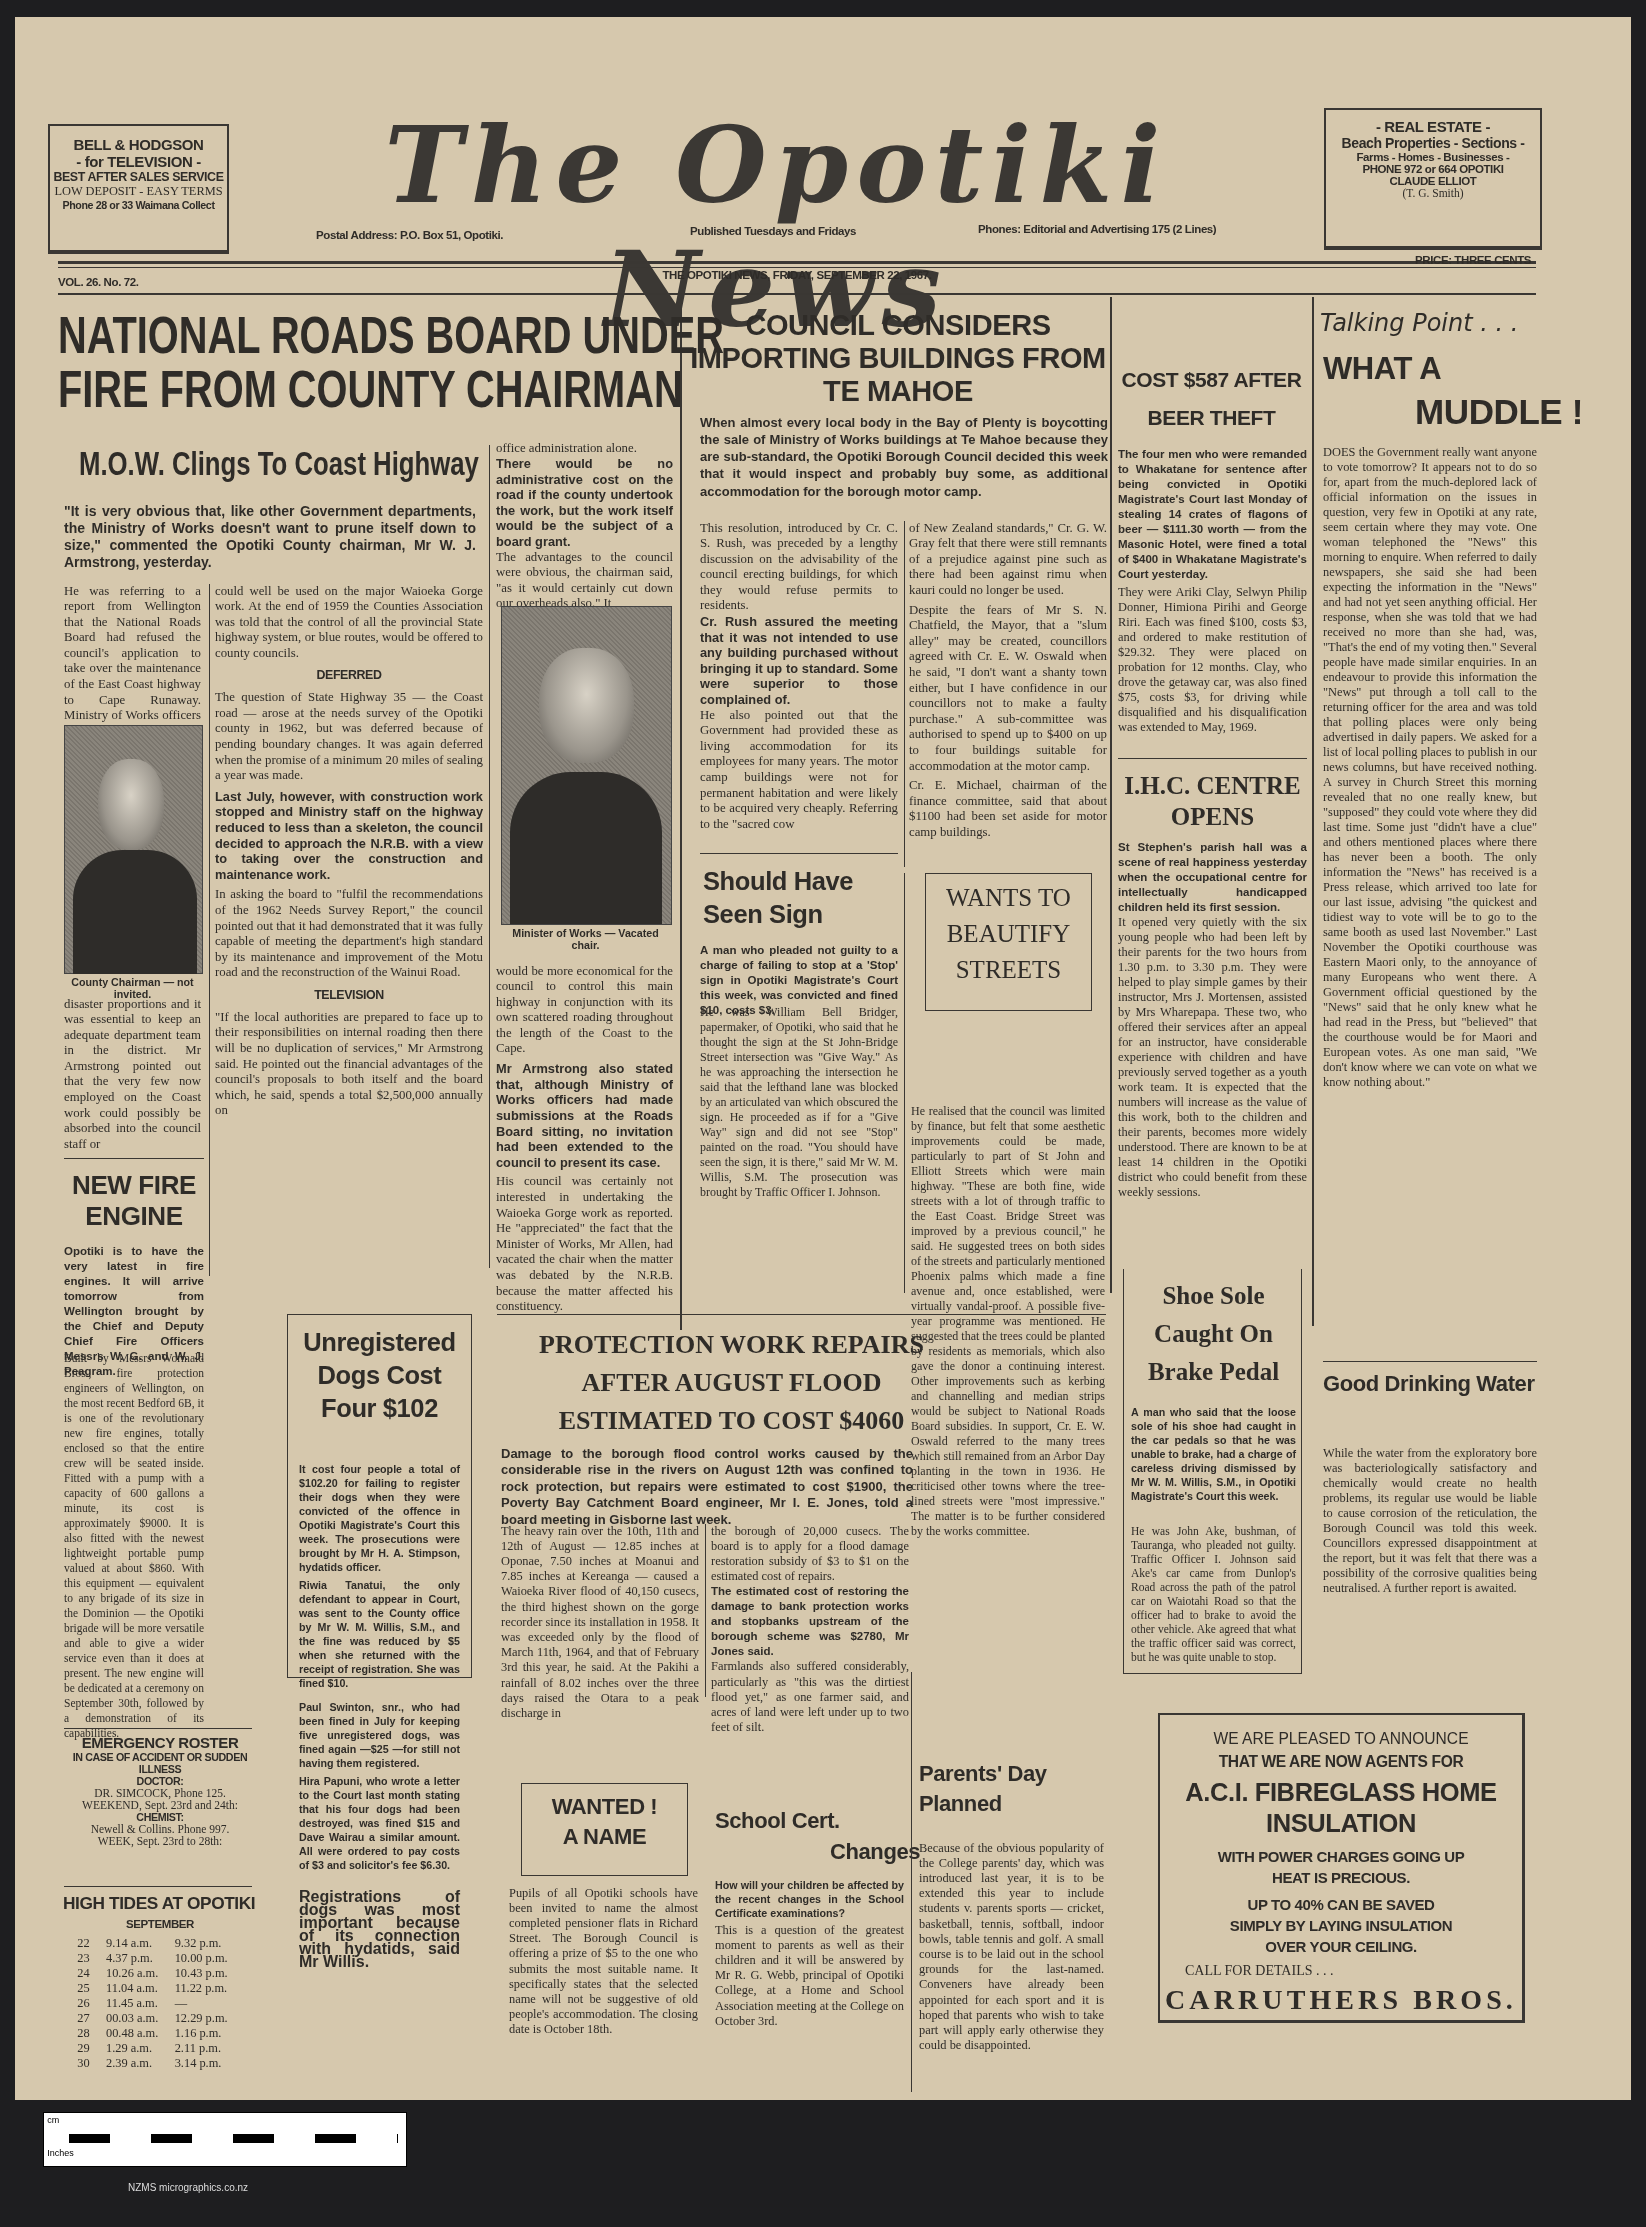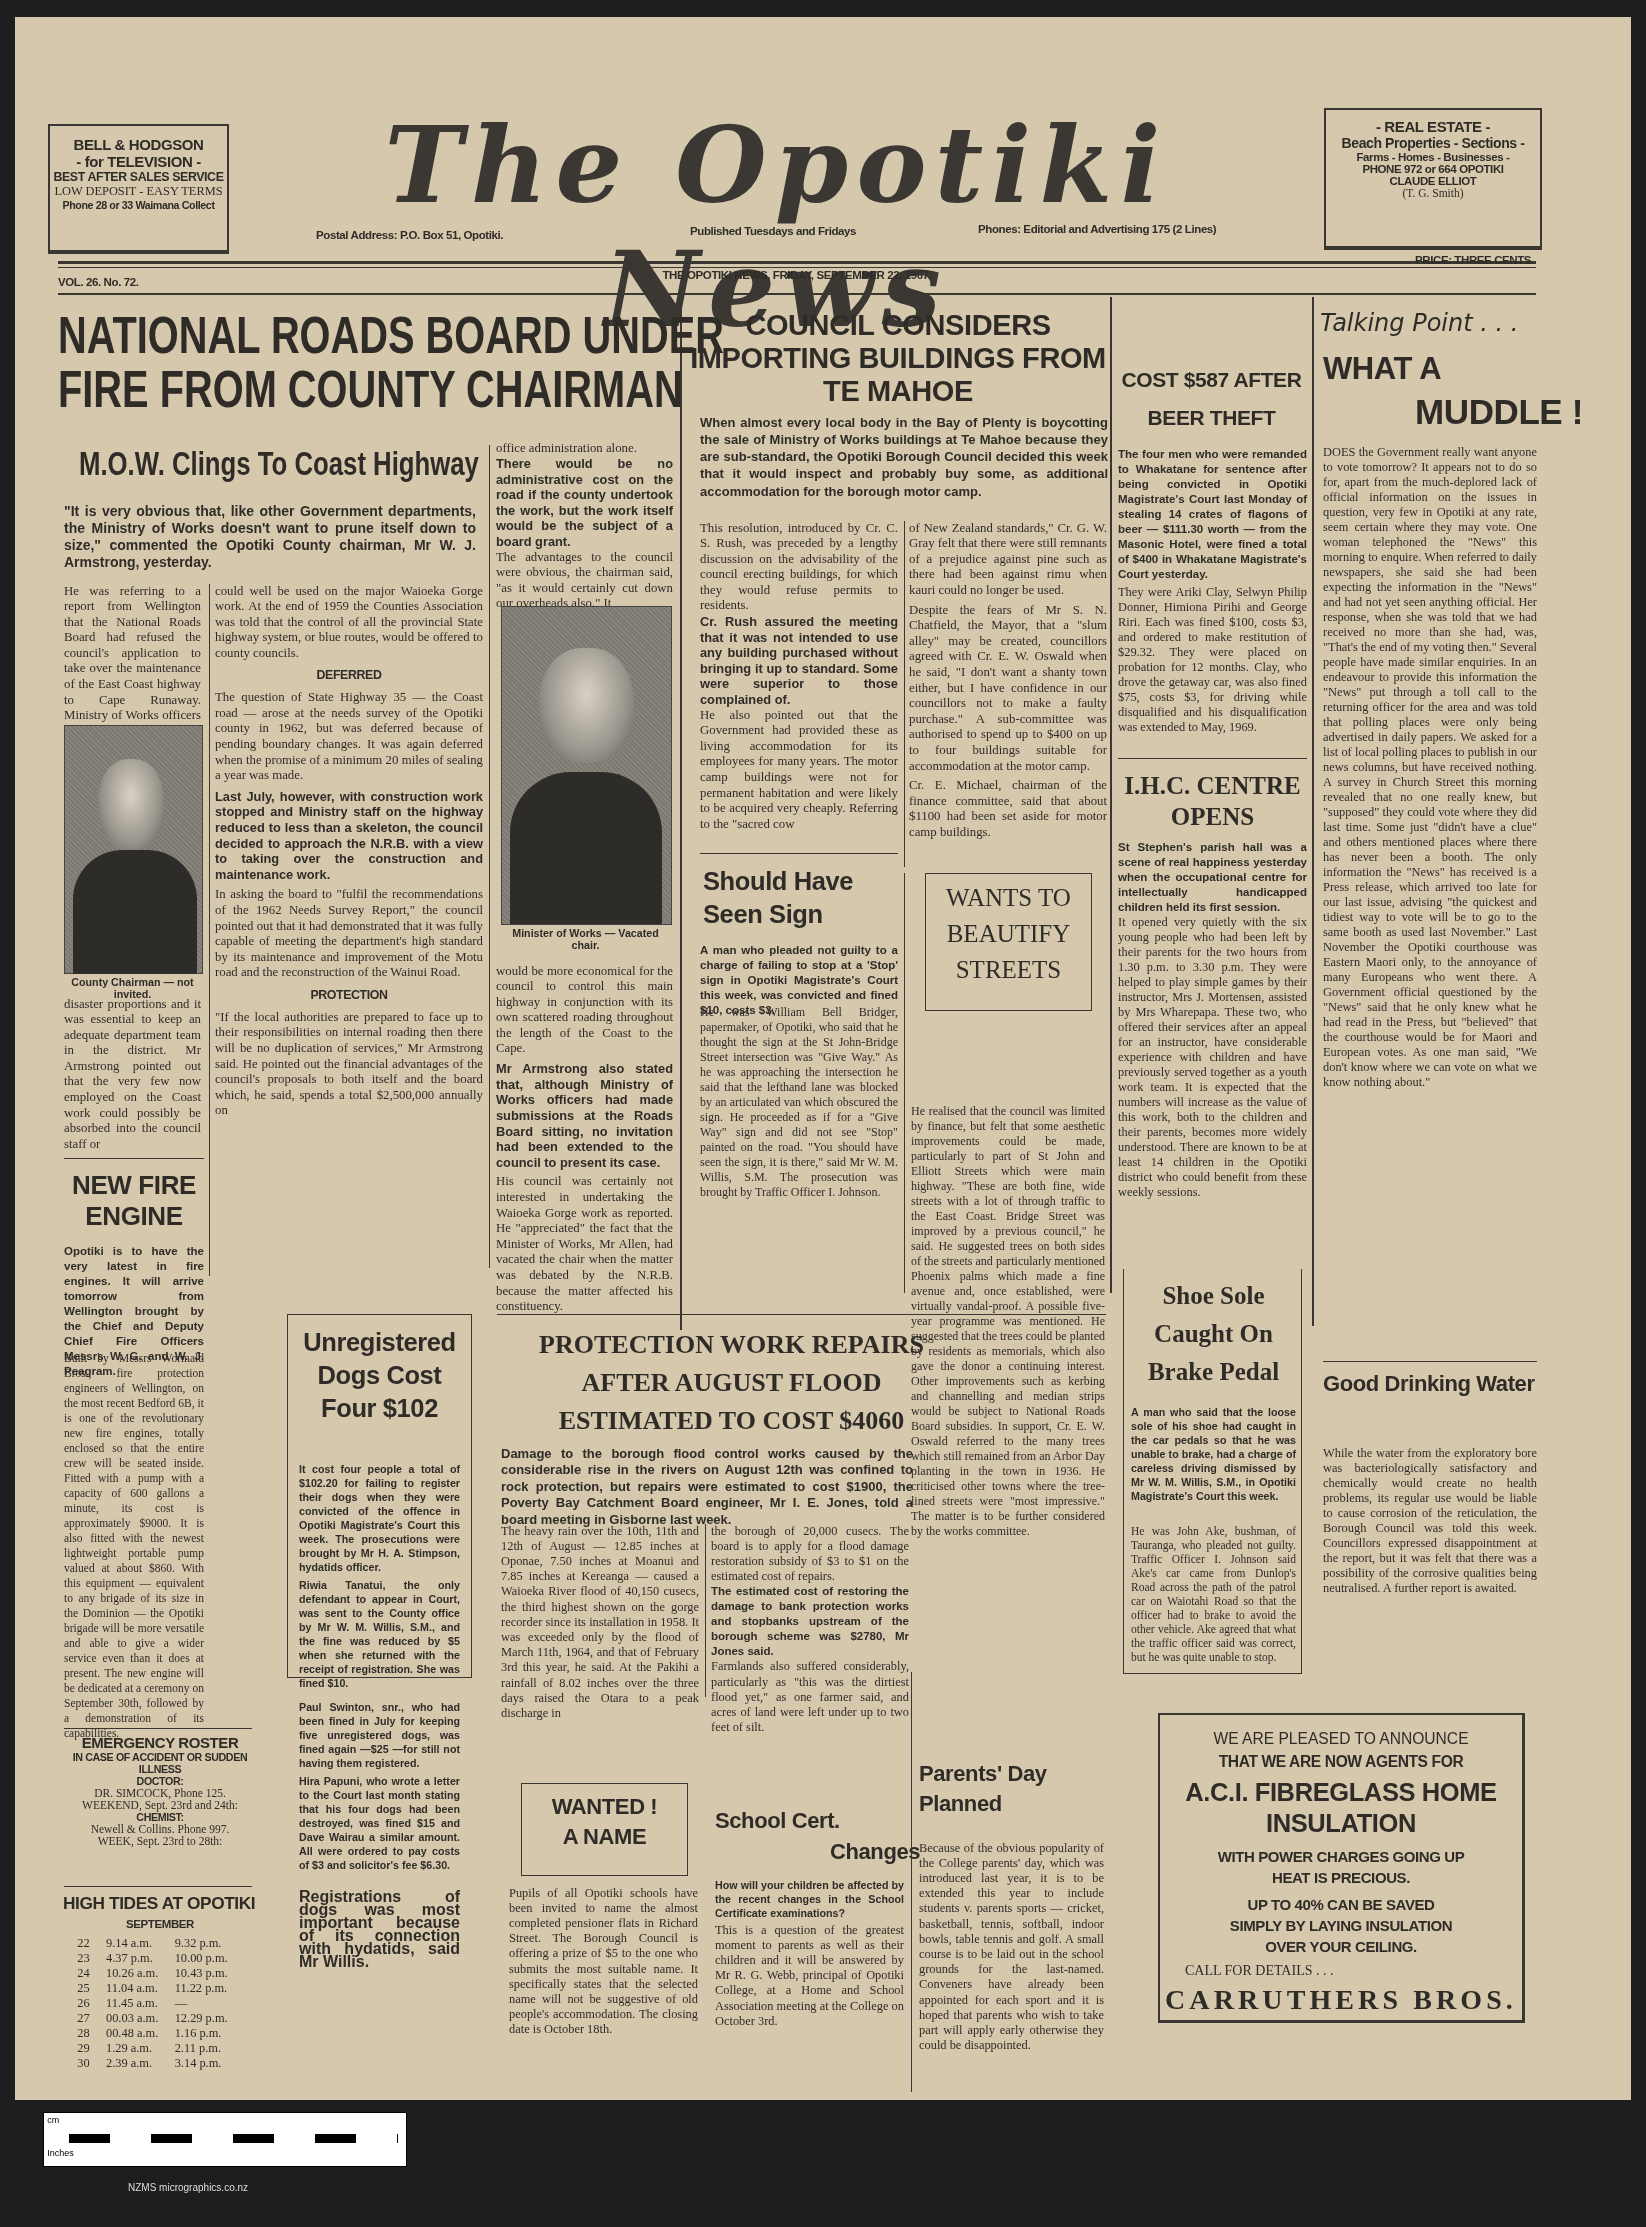--- a/index.html
+++ b/index.html
@@ -74,21 +74,21 @@
   <div class="abs caption" style="left:49px;top:959px;width:137px;">County Chairman — not invited.</div>
   <div class="abs body" style="left:49px;top:980px;width:137px;">disaster proportions and it was essential to keep an adequate department team in the district. Mr Armstrong pointed out that the very few now employed on the Coast work could possibly be absorbed into the council staff or</div>
 
   <div class="abs" style="left:194px;top:567px;width:0.8px;height:692px;background:#3a3733;"></div>
   <div class="abs body" style="left:200px;top:567px;width:268px;">
     <div>could well be used on the major Waioeka Gorge work. At the end of 1959 the Counties Association was told that the control of all the provincial State highway system, or blue routes, would be offered to county councils.</div>
     <div class="cond center" style="margin:6.6px 0;font-size:12.4px;">DEFERRED</div>
     <div>The question of State Highway 35 — the Coast road — arose at the needs survey of the Opotiki county in 1962, but was deferred because of pending boundary changes. It was again deferred when the promise of a minimum 20 miles of sealing a year was made.</div>
     <div class="lead" style="margin-top:5px;">Last July, however, with construction work stopped and Ministry staff on the highway reduced to less than a skeleton, the council decided to approach the N.R.B. with a view to taking over the construction and maintenance work.</div>
     <div style="margin-top:5px;">In asking the board to "fulfil the recommendations of the 1962 Needs Survey Report," the council pointed out that it had demonstrated that it was fully capable of meeting the department's high standard by its maintenance and improvement of the Motu road and the reconstruction of the Wainui Road.</div>
-    <div class="cond center" style="margin:6.6px 0;font-size:12.4px;">PROTECTION</div>
+    <div class="cond center" style="margin:6.6px 0;font-size:12.4px;">TELEVISION</div>
     <div>"If the local authorities are prepared to face up to their responsibilities on internal roading then there will be no duplication of services," Mr Armstrong said. He pointed out the financial advantages of the council's proposals to both itself and the board which, he said, spends a total $2,500,000 annually on</div>
   </div>
 
   <div class="abs" style="left:474px;top:428px;width:0.8px;height:823px;background:#3a3733;"></div>
   <div class="abs body" style="left:481px;top:424px;width:177px;">
     <div>office administration alone.</div>
     <div class="lead">There would be no administrative cost on the road if the county undertook the work, but the work itself would be the subject of a board grant.</div>
     <div>The advantages to the council were obvious, the chairman said, "as it would certainly cut down our overheads also." It</div>
   </div>
   <div class="photo" style="left:486px;top:589px;width:169px;height:317px;">

